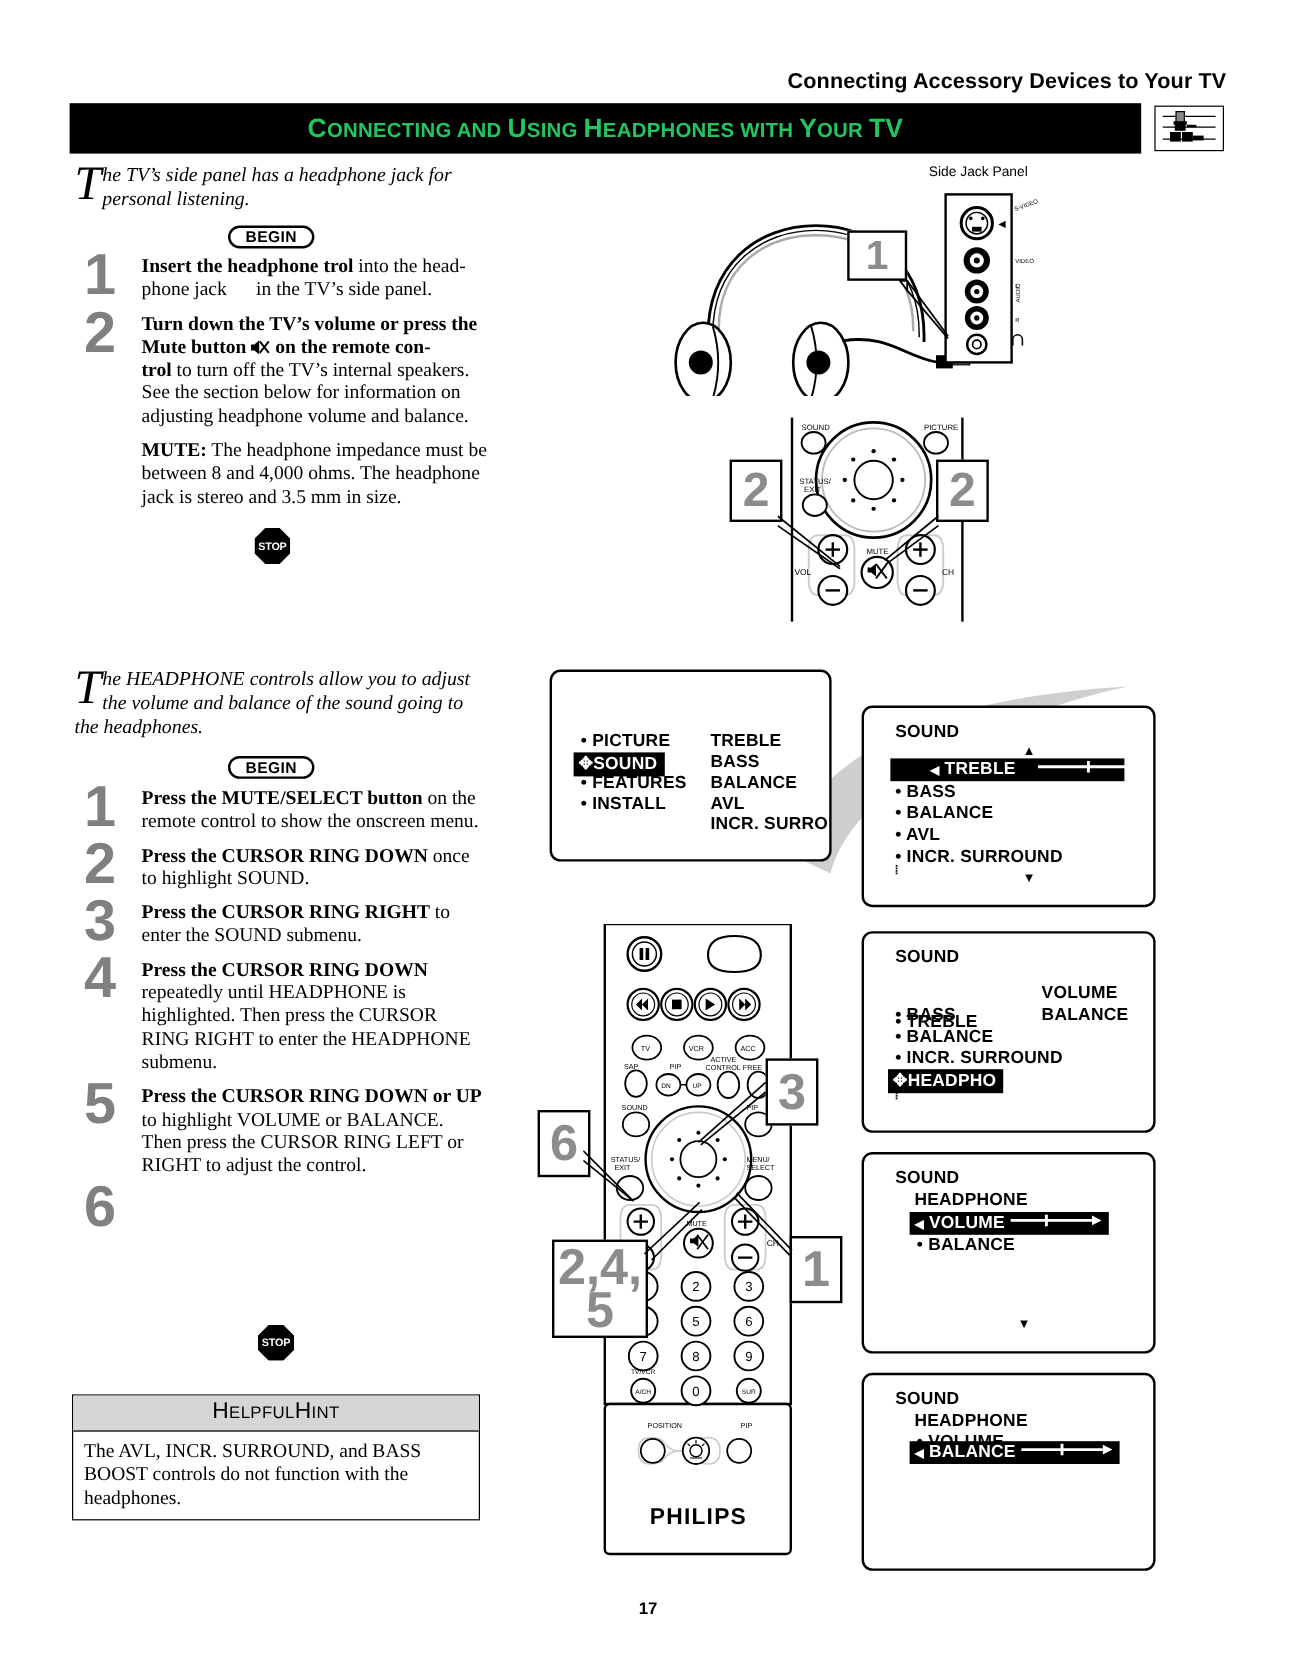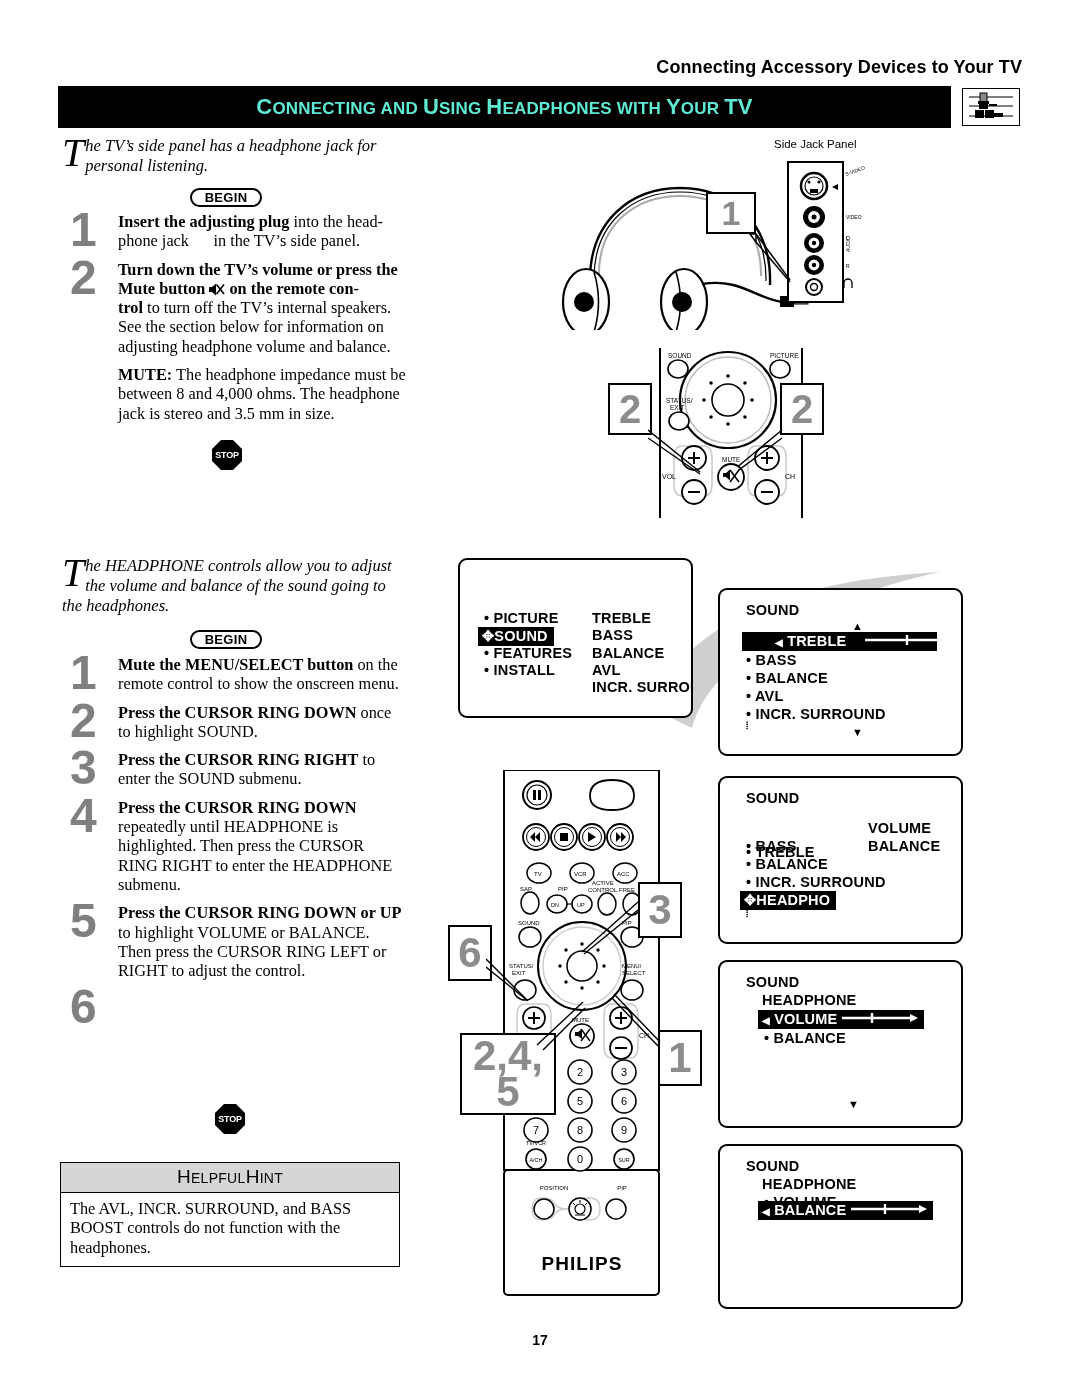--- a/index.html
+++ b/index.html
@@ -21,21 +21,21 @@
   }
 
   
   .titlebar{
     position:absolute; left:58px; top:86px;
     width:893px; height:42px;
     background:#000;
     display:flex; align-items:center; justify-content:center;
   }
   .titlebar .t{
-    color:#5eead4;
+    color:#22c55e;
     font-family:"Liberation Sans", sans-serif;
     font-weight:bold;
     font-size:22px;
     letter-spacing:.2px;
     white-space:nowrap;
   }
   .titlebar .t .sc{ font-size:17px; }
 
   .cableicon{
     position:absolute; left:962px; top:88px;
@@ -208,21 +208,21 @@
 <div class="intro" style="left:62px; top:136px; width:350px;">
   <span class="dropcap">T</span><span>he TV’s side panel has a headphone jack for personal listening.</span>
 </div>
 
 <div class="begin" style="left:190px; top:188px;">BEGIN</div>
 
 <div class="steps" style="left:70px; top:212px; width:340px;">
   <div class="step">
     <div class="num">1</div>
     <div class="body">
-      <b>Insert the adjusting plug</b> into the head-<br>phone jack&nbsp;&nbsp;&nbsp;&nbsp;&nbsp;&nbsp;in the TV’s side panel.
+      <b>Insert the headphone trol</b> into the head-<br>phone jack&nbsp;&nbsp;&nbsp;&nbsp;&nbsp;&nbsp;in the TV’s side panel.
     </div>
   </div>
   <div class="step" style="margin-top:4px">
     <div class="num">2</div>
     <div class="body">
       <b>Turn down the TV’s volume or press the Mute button</b>
       <span class="muteglyph">
         <svg width="16" height="13" viewBox="0 0 16 13" style="position:absolute;left:0;top:0;">
           <path d="M0 4 h3 l4 -3.5 v12 l-4 -3.5 h-3 z" fill="#000"></path>
           <line x1="7.5" y1="1.5" x2="15" y2="11" stroke="#000" stroke-width="1.6"></line>
@@ -372,21 +372,21 @@
 
 <div class="intro" style="left:62px; top:556px; width:340px;">
   <span class="dropcap">T</span><span>he HEADPHONE controls allow you to adjust the volume and balance of the sound going to the headphones.</span>
 </div>
 
 <div class="begin" style="left:190px; top:630px;">BEGIN</div>
 
 <div class="steps" style="left:70px; top:655px; width:335px;">
   <div class="step">
     <div class="num">1</div>
-    <div class="body"><b>Mute the MENU/SELECT button</b> on the remote control to show the onscreen menu.</div>
+    <div class="body"><b>Press the MUTE/SELECT button</b> on the remote control to show the onscreen menu.</div>
   </div>
   <div class="step">
     <div class="num">2</div>
     <div class="body"><b>Press the CURSOR RING DOWN</b> once to highlight SOUND.</div>
   </div>
   <div class="step">
     <div class="num">3</div>
     <div class="body"><b>Press the CURSOR RING RIGHT</b> to enter the SOUND submenu.</div>
   </div>
   <div class="step">
@@ -567,21 +567,21 @@
   <path d="M0 4 L40 44" stroke="#000" stroke-width="1.4" fill="none"></path>
   <path d="M0 12 L42 46" stroke="#000" stroke-width="1.4" fill="none"></path>
 </svg>
 
 <div class="callout" style="left:658px; top:1030px; width:44px; height:56px; font-size:42px;">1</div>
 <svg style="position:absolute;left:590px;top:988px;width:90px;height:80px;pointer-events:none">
   <path d="M22 10 L68 58" stroke="#000" stroke-width="1.4" fill="none"></path>
   <path d="M24 6 L70 54" stroke="#000" stroke-width="1.4" fill="none"></path>
 </svg>
 
-<div class="callout" style="left:460px; top:1033px; width:96px; height:82px; font-size:42px; flex-direction:column; line-height:.85;">
+<div class="callout" style="left:460px; top:1033px; width:80px; height:82px; font-size:42px; flex-direction:column; line-height:.85;">
   <span>2,4,</span>
   <span>5</span>
 </div>
 <svg style="position:absolute;left:535px;top:1000px;width:80px;height:60px;pointer-events:none">
   <path d="M2 45 L48 2" stroke="#000" stroke-width="1.4" fill="none"></path>
   <path d="M8 50 L50 8" stroke="#000" stroke-width="1.4" fill="none"></path>
 </svg>
 
 <svg style="position:absolute;left:640px;top:558px;width:320px;height:200px;pointer-events:none;z-index:0">
   <path d="M10 150 C40 80, 120 24, 300 14 C180 40, 70 100, 52 170 Z" fill="#cfcfcf"></path>

